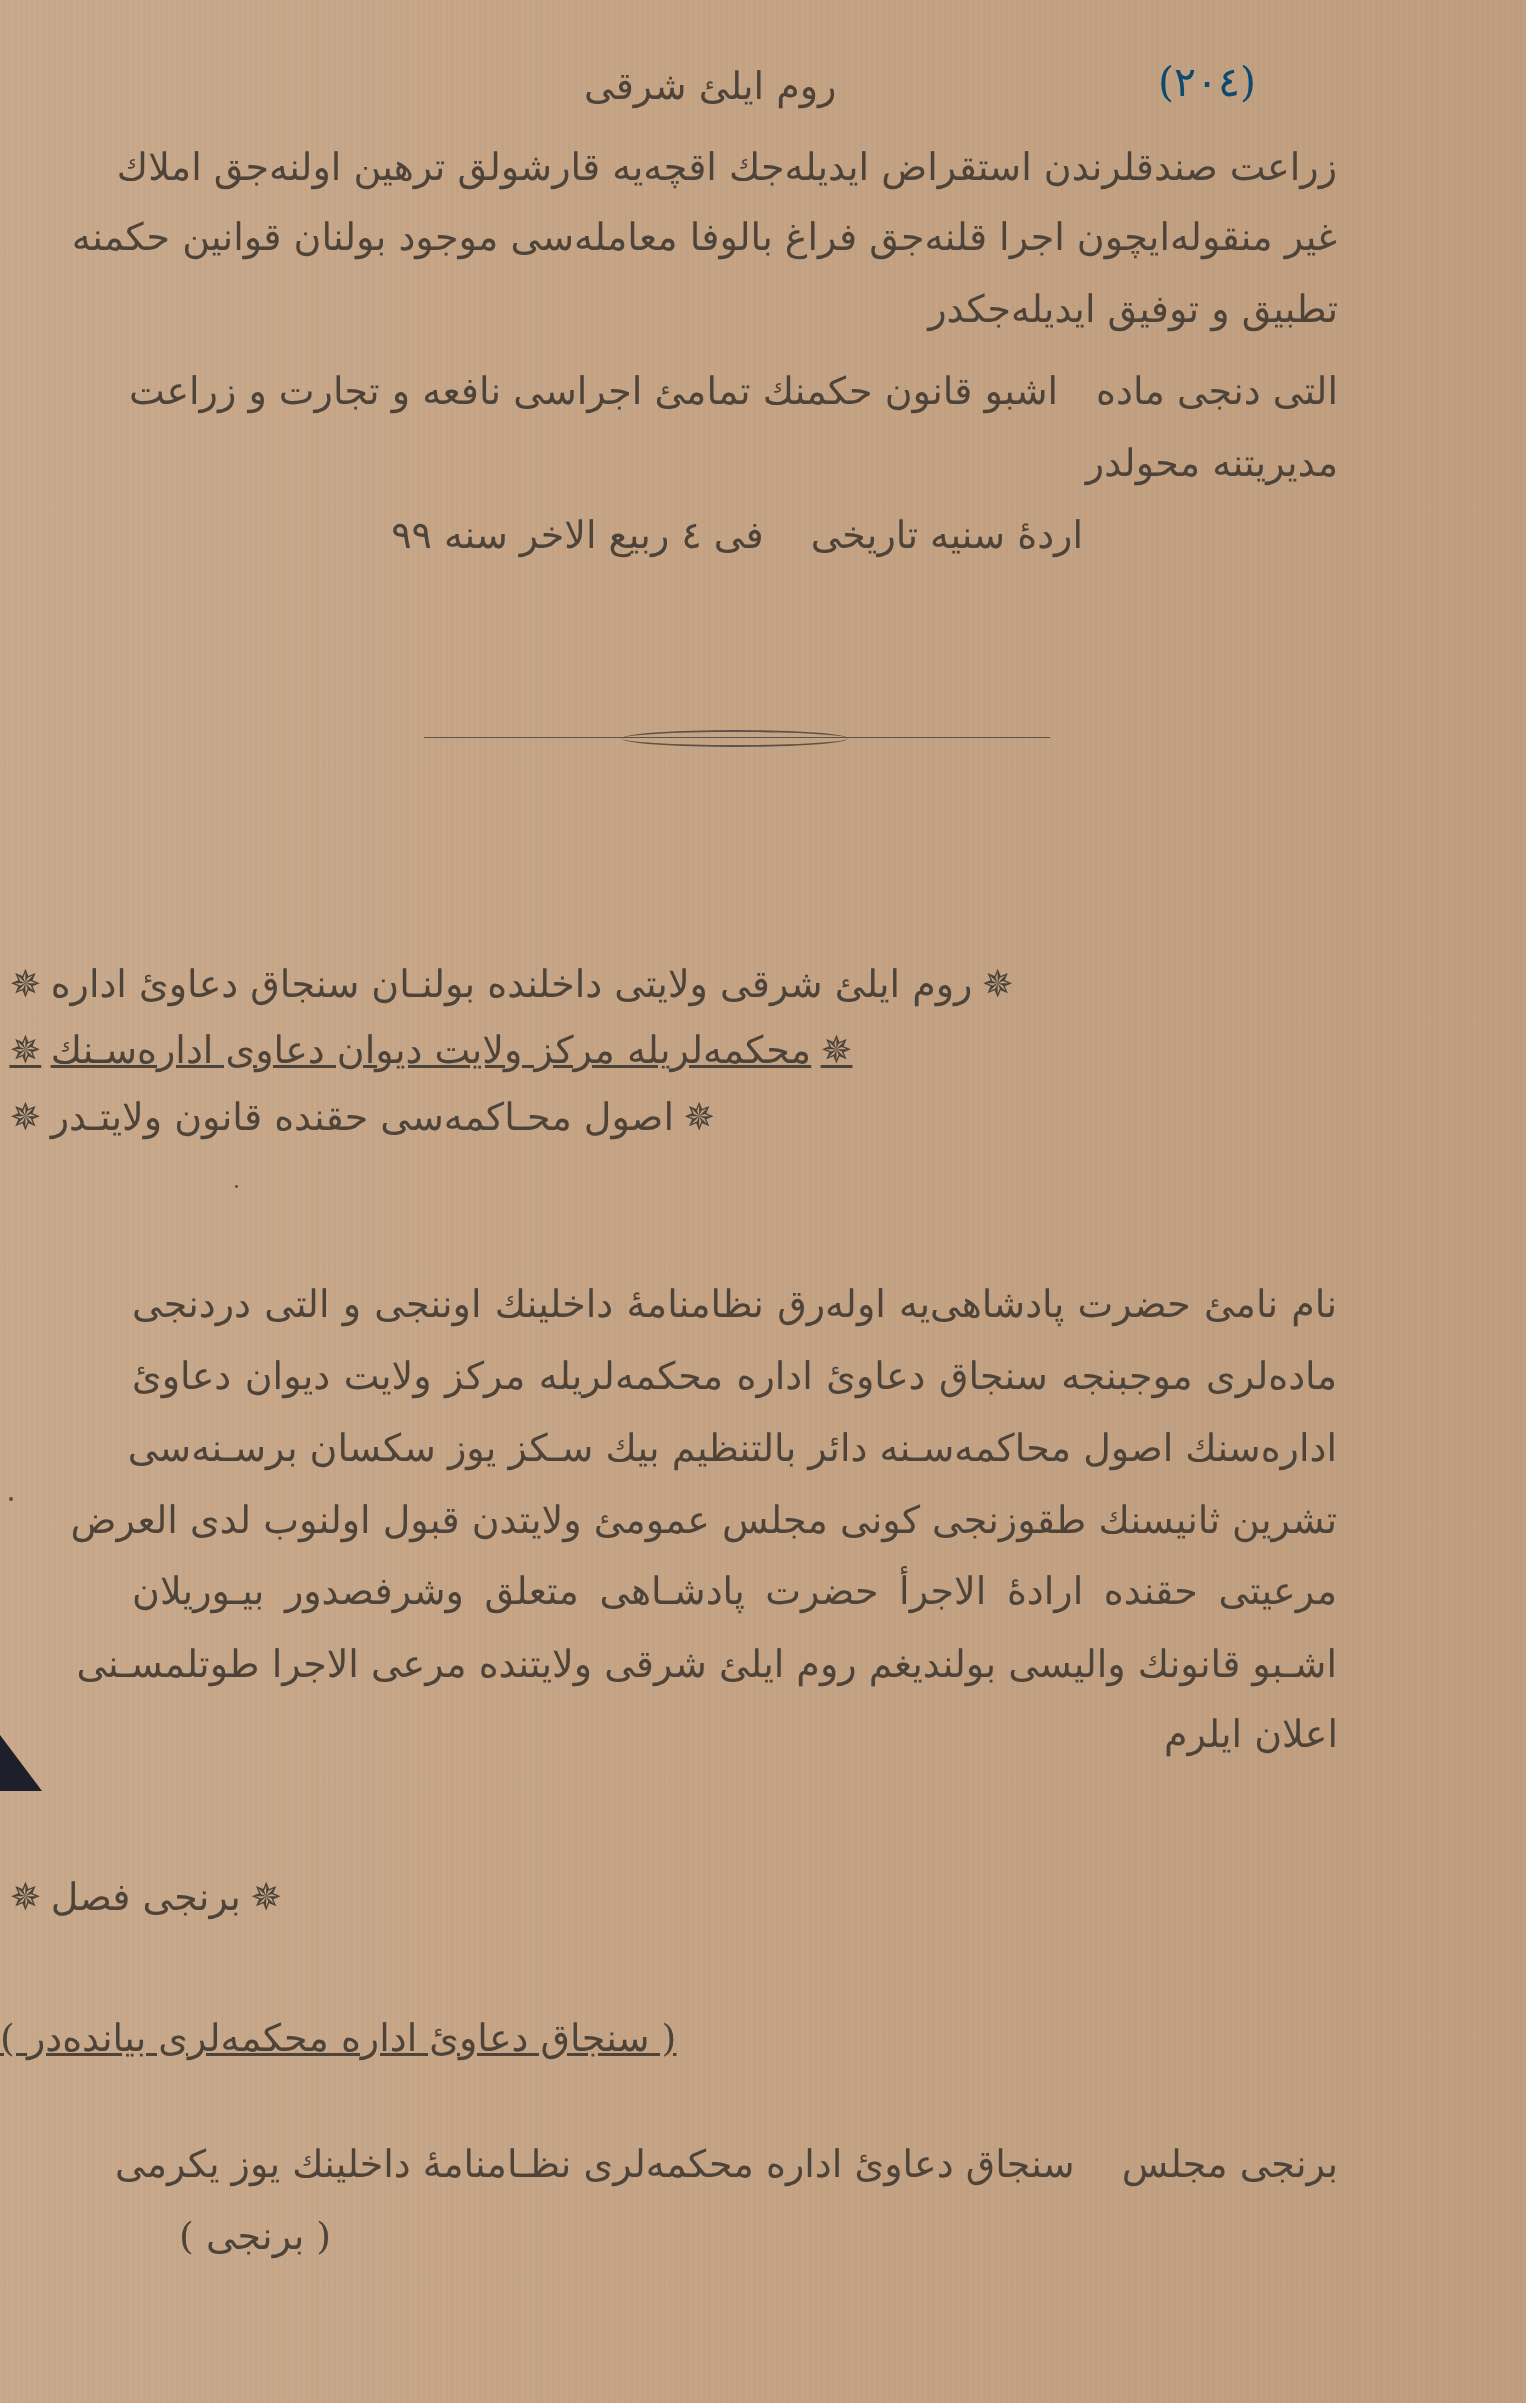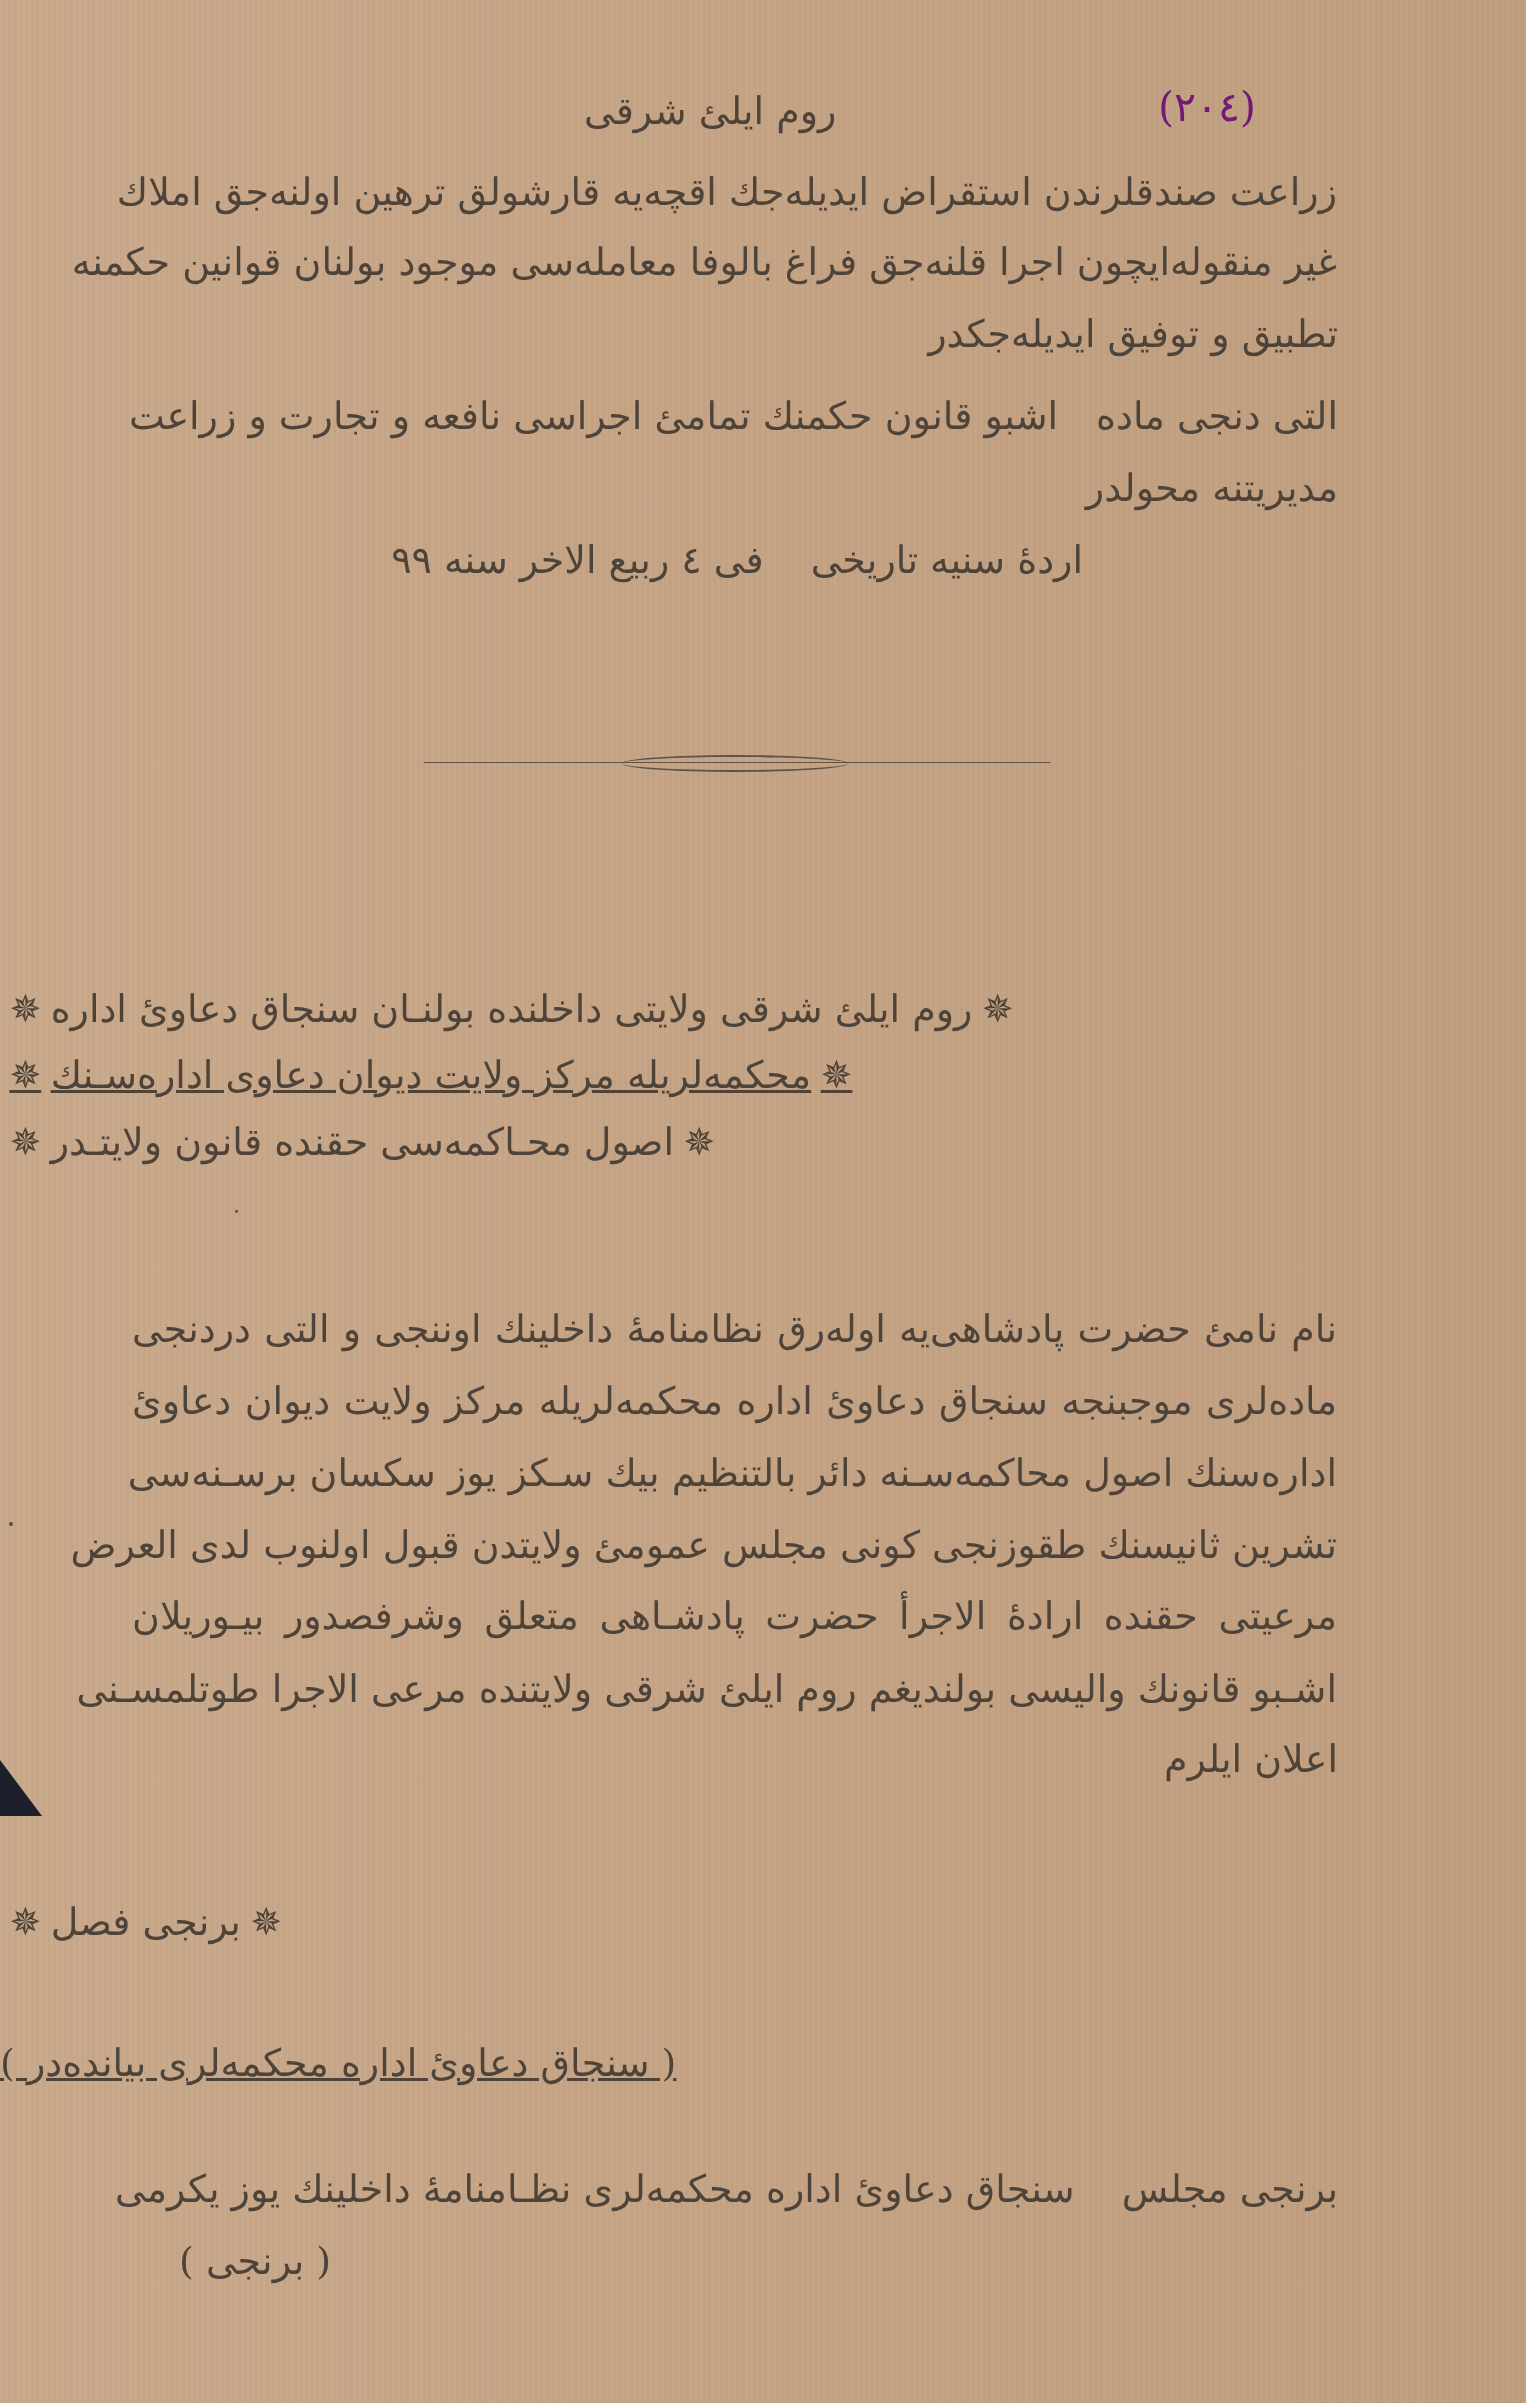--- a/index.html
+++ b/index.html
@@ -5,31 +5,31 @@
     html, body { margin: 0; padding: 0; }
     body {
       width: 1526px; height: 2403px; overflow: hidden; position: relative;
       background: #c6a586;
       background-image:
         linear-gradient(90deg, rgba(255,240,220,0.06) 0%, rgba(0,0,0,0) 40%, rgba(120,80,50,0.08) 100%),
         repeating-linear-gradient(90deg, rgba(255,255,255,0.015) 0 2.8px, rgba(0,0,0,0.015) 2.8px 5.6px);
       font-family: "DejaVu Serif", serif;
       color: #4a4038;
     }
-    .page { position: absolute; left: 0; top: 0; width: 1526px; height: 1791px; margin-top: 25px; }
+    .page { position: absolute; left: 0; top: 0; width: 1526px; height: 1791px; }
     .rtl { direction: rtl; unicode-bidi: embed; }
     .line {
       position: absolute; white-space: nowrap; font-size: 38px; line-height: 56px;
       color: #4d4338;
     }
     .justify { left: 132px; width: 1205px; text-align: justify; text-align-last: justify; }
     .center { left: 0; width: 1526px; text-align: left; }
 
     .header-title { position: absolute; top: 64px; left: 584px; font-size: 38px; color: #4d4338; }
-    .page-number { position: absolute; top: 58px; left: 1158px; font-size: 41px; color: #701a75; }
+    .page-number { position: absolute; top: 58px; left: 1158px; font-size: 41px; color: #0c4a6e; }
 
     .ornament {
       position: absolute; top: 728px; left: 424px; width: 626px; height: 19px;
     }
     .ornament .rule { position: absolute; top: 8.5px; left: 0; width: 626px; height: 1.9px; background: #5c5248; }
     .ornament .flourish {
       position: absolute; top: 1.9px; left: 198px; width: 226px; height: 13px;
       border-top: 2.8px solid #5c5248; border-bottom: 2.8px solid #5c5248; border-radius: 50%;
     }
 

